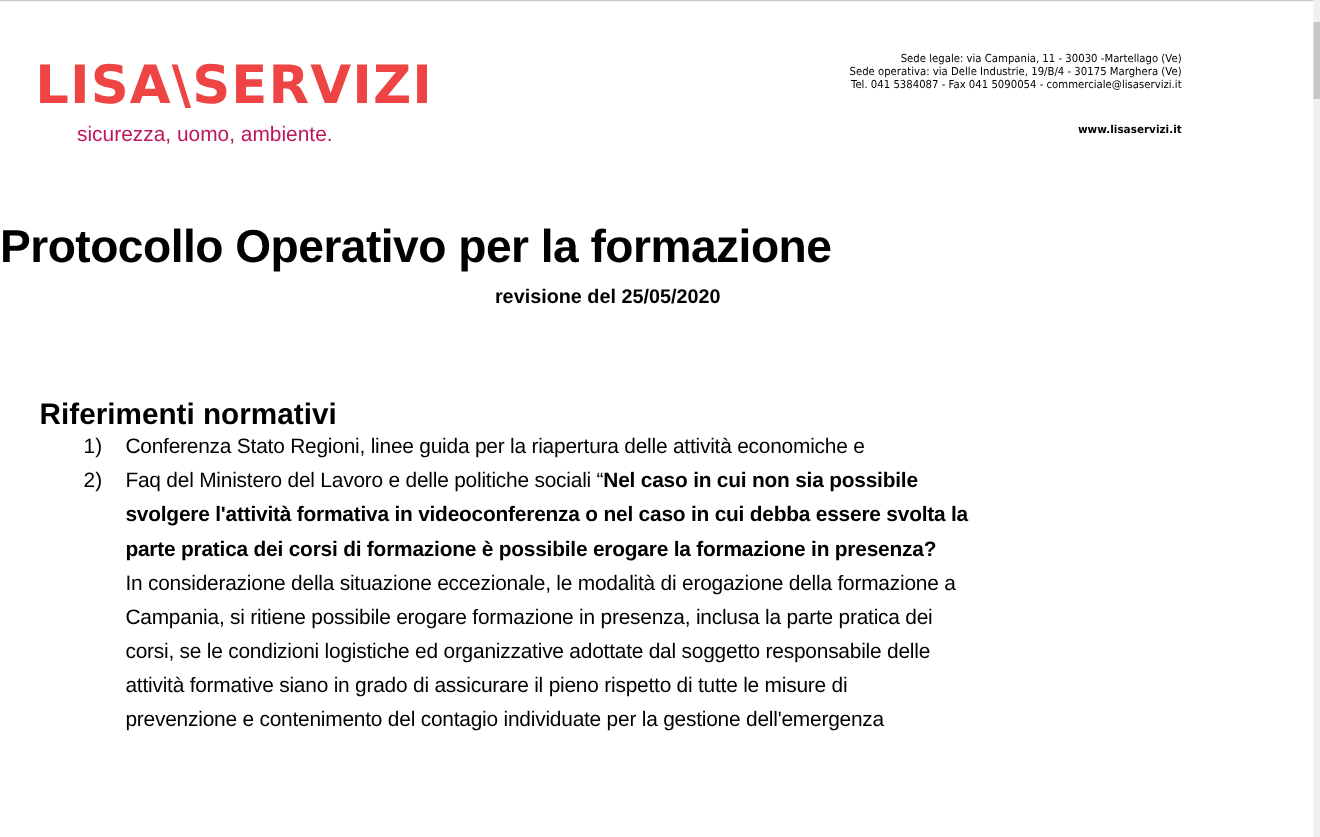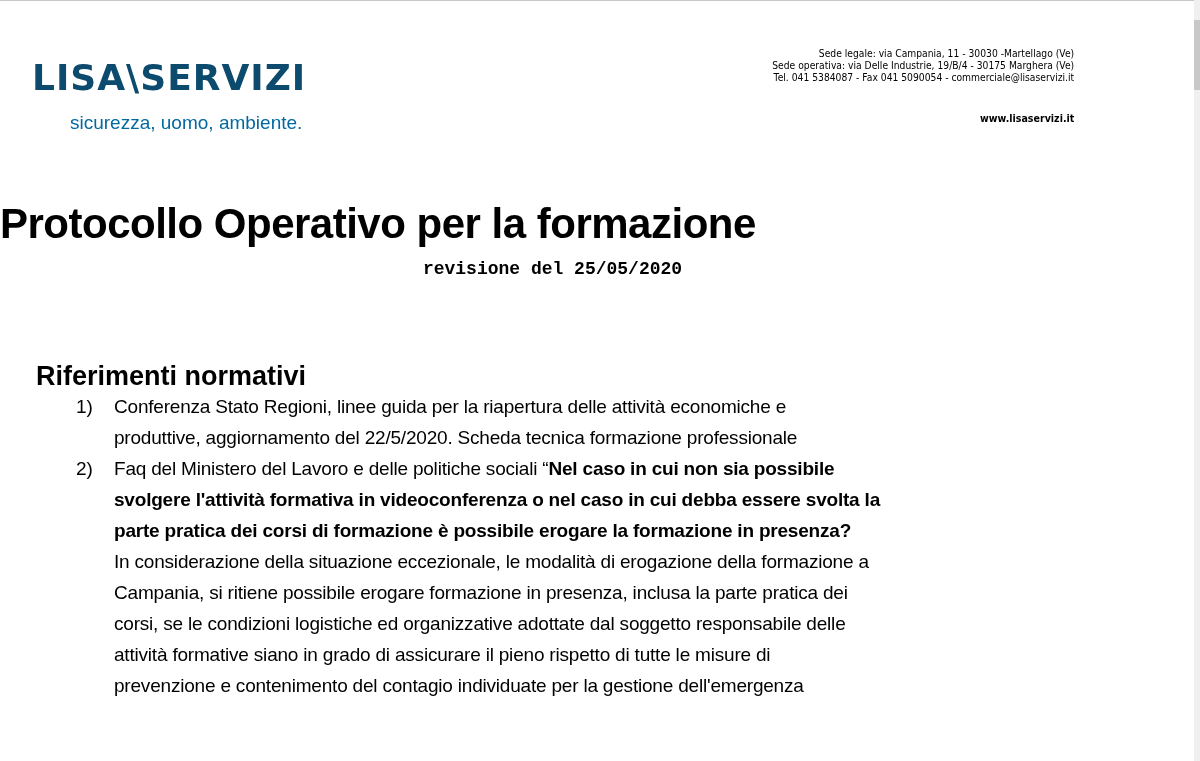--- a/index.html
+++ b/index.html
@@ -3,28 +3,28 @@
   <meta charset="utf-8">
   <style>
     * { margin: 0; padding: 0; box-sizing: border-box; }
     html, body { width: 1200px; height: 761px; overflow: hidden; background: #ffffff; }
     body { position: relative; font-family: "Liberation Sans", sans-serif; color: #000; }
     .top-border { position: absolute; left: 0; top: 0; width: 1200px; height: 1px; background: #c8c8c8; }
     .scrollbar { position: absolute; right: 0; top: 0; width: 6px; height: 761px; background: #f0f0f0; }
     .scroll-thumb { position: absolute; left: 0; top: 20px; width: 6px; height: 70px; background: #c8c8c8; }
 
     .logo { position: absolute; left: 32px; top: 54px; width: 370px; }
-    .logo-main { font-family: "DejaVu Sans", sans-serif; font-weight: bold; font-size: 36px; color: #0c4a6e; letter-spacing: 1px; line-height: 48px; white-space: nowrap; transform: scaleX(1.0); transform-origin: left; }
-    .logo-tag { font-family: "Liberation Sans", sans-serif; font-size: 19px; color: #0369a1; margin-top: 10px; margin-left: 38px; white-space: nowrap; }
+    .logo-main { font-family: "DejaVu Sans", sans-serif; font-weight: bold; font-size: 48px; color: #ef4444; letter-spacing: 1px; line-height: 48px; white-space: nowrap; transform: scaleX(1.0); transform-origin: left; }
+    .logo-tag { font-family: "Liberation Sans", sans-serif; font-size: 19px; color: #be185d; margin-top: 10px; margin-left: 38px; white-space: nowrap; }
 
     .contact { position: absolute; right: 126px; top: 48px; text-align: right; font-family: "DejaVu Sans", sans-serif; font-size: 10px; line-height: 12px; color: #000; transform: scaleX(0.92); transform-origin: right; white-space: nowrap; }
     .website { position: absolute; right: 126px; top: 113px; font-family: "DejaVu Sans", sans-serif; font-weight: bold; font-size: 10px; transform: scaleX(0.95); transform-origin: right; }
 
     .title { position: absolute; left: 0; width: 1105px; top: 200px; text-align: left; font-family: "Liberation Sans", sans-serif; font-weight: bold; font-size: 42px; letter-spacing: -0.5px; }
-    .subtitle { position: absolute; left: 0; width: 1105px; top: 259px; text-align: center; font-family: Liberation Mono, monospace; font-weight: bold; font-size: 18px; }
+    .subtitle { position: absolute; left: 0; width: 1105px; top: 259px; text-align: center; font-family: Liberation Sans, sans-serif; font-weight: bold; font-size: 18px; }
 
     .section-heading { position: absolute; left: 36px; top: 361px; font-family: "Liberation Sans", sans-serif; font-weight: bold; font-size: 27px; }
 
     .list { position: absolute; left: 0; top: 391px; width: 1180px; }
     .line { position: relative; height: 31px; line-height: 31px; font-size: 19px; font-family: "Liberation Sans", sans-serif; white-space: nowrap; }
     .num { position: absolute; left: 76px; }
     .txt { position: absolute; left: 114px; letter-spacing: -0.2px; }
     .b { font-weight: bold; }
   </style>
 </head>
@@ -48,23 +48,20 @@
 <div class="subtitle">revisione del 25/05/2020</div>
 
 <div class="section-heading">Riferimenti normativi</div>
 
 <div class="list">
   <div class="line">
     <span class="num">1)</span>
     <span class="txt">Conferenza Stato Regioni, linee guida per la riapertura delle attività economiche e</span>
   </div>
   <div class="line">
-    <span class="txt">produttive, aggiornamento del 22/5/2020. Scheda tecnica formazione professionale</span>
-  </div>
-  <div class="line">
     <span class="num">2)</span>
     <span class="txt"><span>Faq del Ministero del Lavoro e delle politiche sociali “</span><span class="b">Nel caso in cui non sia possibile</span></span>
   </div>
   <div class="line">
     <span class="txt b">svolgere l'attività formativa in videoconferenza o nel caso in cui debba essere svolta la</span>
   </div>
   <div class="line">
     <span class="txt b">parte pratica dei corsi di formazione è possibile erogare la formazione in presenza?</span>
   </div>
   <div class="line">

